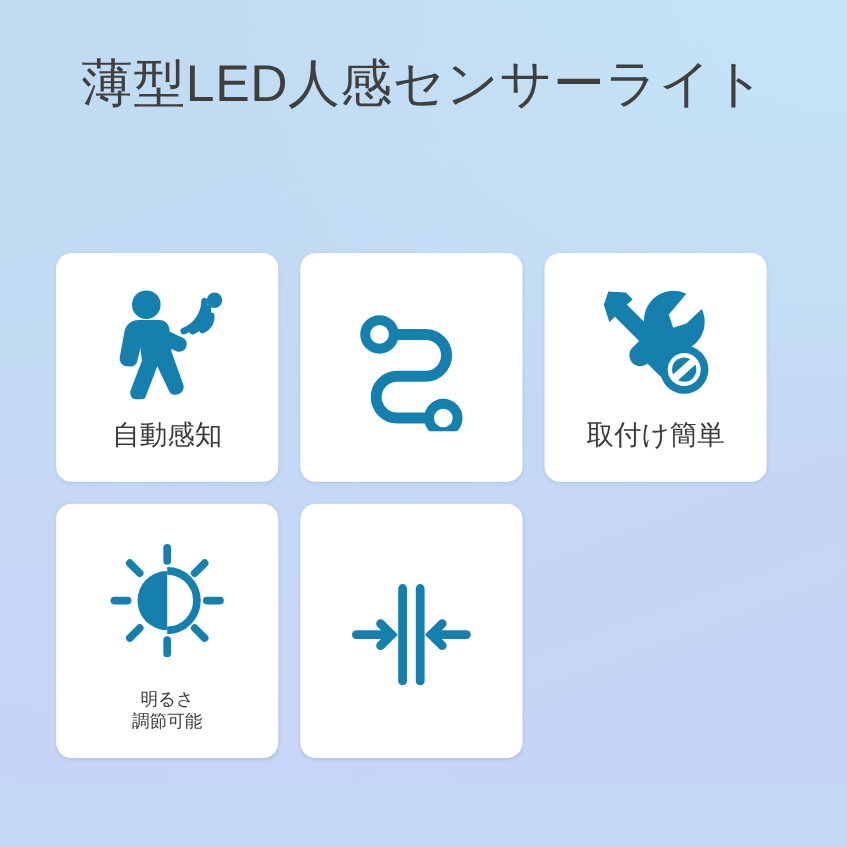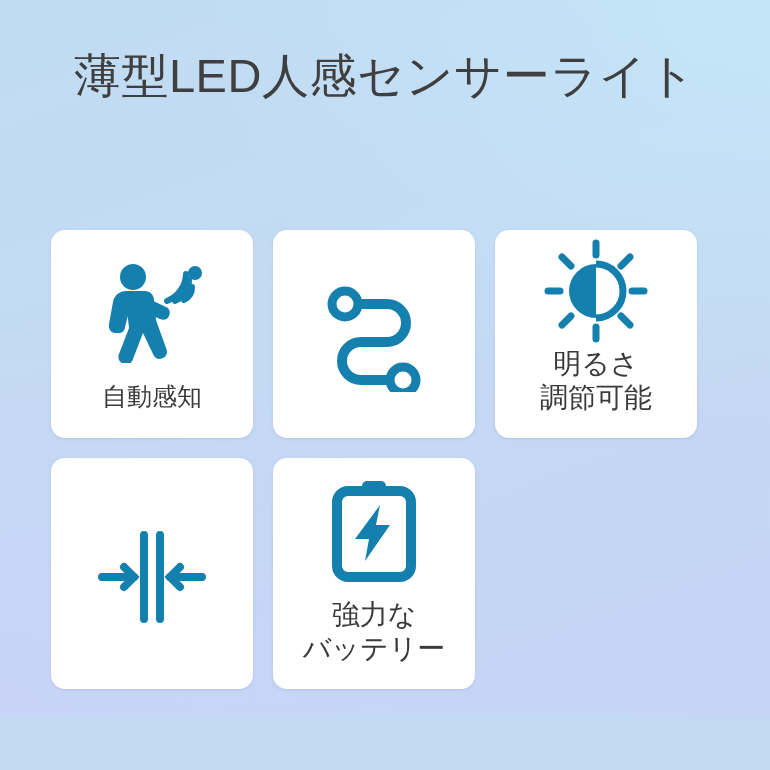--- a/index.html
+++ b/index.html
@@ -99,21 +99,21 @@
     color:#3a3a3a;
     text-align:center;
     line-height:1.24;
     font-size:25px;
     padding:0 6px 0 6px;
     white-space:pre-line;
     font-weight:400;
   }
   .row1 .card-label { padding-bottom:26px; }
   .row2 .card-label { padding-bottom:22px; }
-  .row2 .card-label { font-size:28px; }
+  .row2 .card-label { font-size:16px; }
 </style>
 </head>
 <body>
 
 <div id="poster">
 
   <div class="heading">
     <span class="heading-l1">薄型LED人感センサーライト</span>
   </div>
 
@@ -146,20 +146,39 @@
     <div class="card row1">
       <div class="icon-wrap">
         <svg width="104" height="110" viewBox="0 0 104 110" fill="none">
           <path d="M23 22h42a19 19 0 0 1 0 38H39a19 19 0 0 0 0 38h42" stroke="#1580ae" stroke-width="10" stroke-linecap="round" fill="none"></path>
           <circle cx="23" cy="22" r="13" fill="#ffffff" stroke="#1580ae" stroke-width="9"></circle>
           <circle cx="81" cy="98" r="13" fill="#ffffff" stroke="#1580ae" stroke-width="9"></circle>
         </svg>
       </div>
     </div>
 
+    <div class="card row1">
+      <div class="icon-wrap">
+        <svg width="112" height="110" viewBox="0 0 112 110" fill="none">
+          <g fill="#1580ae">
+
+            <path d="M13 11l16 1 6 6-5 5 44 44-11 11L19 34l-5 5-5-16 4-12z"></path>
+            <path d="M60 60l15 15a10 10 0 0 1 0 14 10 10 0 0 1-14 0L46 74l14-14z" transform="translate(-2,-2)"></path>
+
+            <path d="M94 13a27 27 0 0 0-36 36l-13 13a10 10 0 0 0 0 14 10 10 0 0 0 14 0l13-13a27 27 0 0 0 36-36L94 40 82 44 78 32 94 13z" transform="translate(-10,0)"></path>
+
+            <circle cx="82" cy="82" r="22" fill="#1580ae"></circle>
+            <circle cx="82" cy="82" r="15" fill="#ffffff"></circle>
+            <circle cx="82" cy="82" r="11" fill="#1580ae"></circle>
+            <rect x="68" y="78.5" width="28" height="7" rx="3" fill="#ffffff" transform="rotate(-42 82 82)"></rect>
+          </g>
+        </svg>
+      </div>
+      <div class="card-label">取付け簡単</div>
+    </div>
 
     <div class="card row2">
       <div class="icon-wrap">
         <svg width="104" height="104" viewBox="0 0 104 104" fill="none">
 
           <path d="M52 25a27 27 0 0 0 0 54V25z" fill="#1580ae"></path>
           <path d="M52 25a27 27 0 0 1 0 54" fill="none" stroke="#1580ae" stroke-width="7"></path>
           <g stroke="#1580ae" stroke-width="7" stroke-linecap="round">
             <line x1="52" y1="4" x2="52" y2="16"></line>
             <line x1="52" y1="88" x2="52" y2="100"></line>
@@ -189,29 +208,15 @@
             <line x1="74" y1="48" x2="106" y2="48"></line>
           </g>
           <g stroke="#1580ae" stroke-width="8" stroke-linecap="round" fill="none">
             <polyline points="28,38 38,48 28,58"></polyline>
             <polyline points="84,38 74,48 84,58"></polyline>
           </g>
         </svg>
       </div>
     </div>
 
-    <div class="card row2">
-      <div class="icon-wrap">
-        <svg width="92" height="104" viewBox="0 0 92 104" fill="none">
-
-          <rect x="34" y="2" width="24" height="12" rx="5" fill="#1580ae"></rect>
-
-          <rect x="9" y="12" width="74" height="86" rx="11" fill="none" stroke="#1580ae" stroke-width="10"></rect>
-
-          <path d="M52 26L27 60h14l-4 22 25-36H48l4-20z" fill="#1580ae"></path>
-        </svg>
-      </div>
-      <div class="card-label">強力な
-バッテリー</div>
-    </div>
 
   </div>
 </div>
 
 </body></html>

